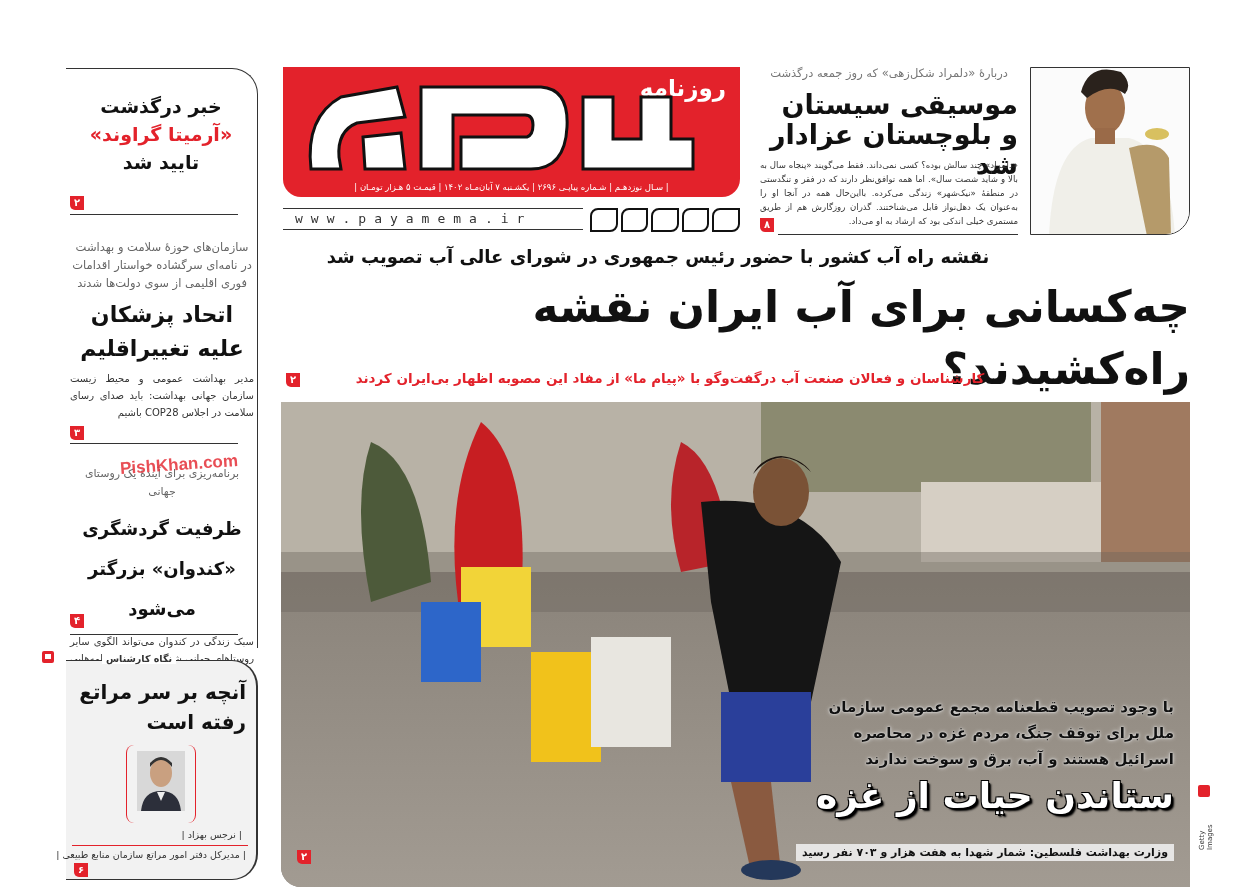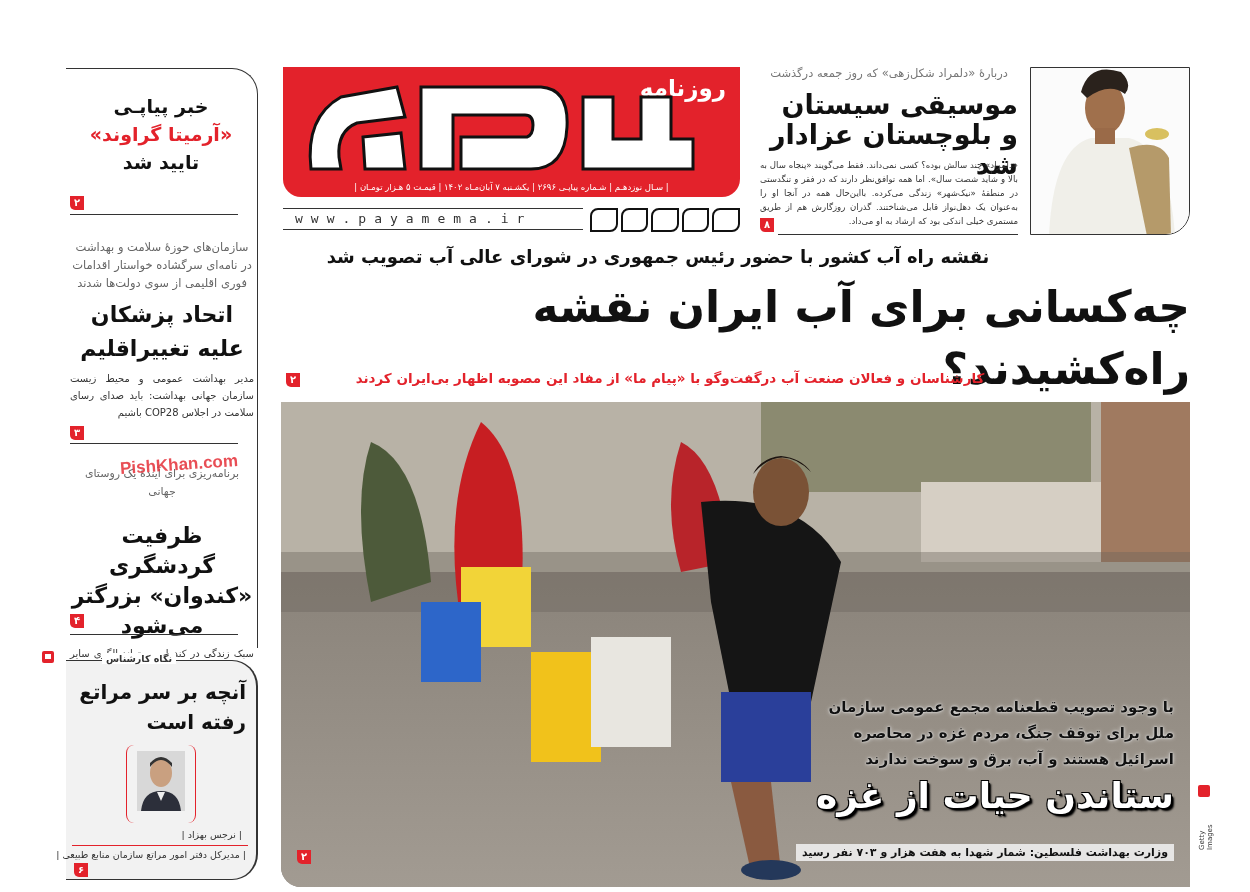--- a/index.html
+++ b/index.html
@@ -60,38 +60,38 @@
   .credit { position: absolute; left: 1198px; top: 810px; width: 14px; height: 40px; writing-mode: vertical-rl; transform: rotate(180deg); font-size: 7px; color: #333; direction: ltr; }
 
   .watermark { position: absolute; left: 120px; top: 455px; color: #e3222b; opacity: 0.8; font-family: "Liberation Sans", sans-serif; font-size: 17px; font-weight: bold; transform: rotate(-4deg); direction: ltr; }
 </style>
 </head>
 <body>
 
 <div class="left-col"></div>
 
 <div class="abs" style="left:70px;top:92px;width:182px;">
-  <div class="lc-title" style="font-size:19px;line-height:28px;">خبر پیاپـی</div>
+  <div class="lc-title" style="font-size:19px;line-height:28px;">خبر درگذشت</div>
   <div class="lc-title" style="font-size:19px;line-height:28px;color:#e3222b;">«آرمیتا گراوند»</div>
   <div class="lc-title" style="font-size:19px;line-height:28px;">تایید شد</div>
 </div>
 <div class="badge" style="left:70px;top:196px;">۲</div>
 <div class="hline" style="left:70px;top:214px;width:168px;"></div>
 
 <div class="abs" style="left:70px;top:238px;width:184px;">
   <div class="lc-sub">سازمان‌های حوزهٔ سلامت و بهداشت در نامه‌ای سرگشاده خواستار اقدامات فوری اقلیمی از سوی دولت‌ها شدند</div>
   <div class="lc-title" style="font-size:22px;line-height:34px;margin-top:6px;">اتحاد پزشکان علیه تغییراقلیم</div>
   <div class="lc-body" style="margin-top:4px;">مدیر بهداشت عمومی و محیط زیست سازمان جهانی بهداشت: باید صدای رسای سلامت در اجلاس COP28 باشیم</div>
 </div>
 <div class="badge" style="left:70px;top:426px;">۳</div>
 <div class="hline" style="left:70px;top:443px;width:168px;"></div>
 
 <div class="abs" style="left:70px;top:465px;width:184px;">
   <div class="lc-sub" style="font-size:11px;">برنامه‌ریزی برای آیندهٔ یک روستای جهانی</div>
-  <div class="lc-title" style="font-size:22px;line-height:30px;margin-top:20px;">ظرفیت گردشگری «کندوان» بزرگتر می‌شود</div>
+  <div class="lc-title" style="font-size:18px;line-height:40px;margin-top:8px;">ظرفیت گردشگری «کندوان» بزرگتر می‌شود</div>
   <div class="lc-body" style="margin-top:4px;">سبک زندگی در کندوان می‌تواند الگوی سایر روستاهای جهانی شود و با اجرای برنامه‌هایی برای میزبانی و ارتباطات جهانی این ظرفیت به‌طور ویژه برای برگزاری یک رویداد بین‌المللی مدنظر است</div>
 </div>
 <div class="badge" style="left:70px;top:614px;">۴</div>
 <div class="hline" style="left:70px;top:634px;width:168px;"></div>
 
 <div class="watermark">PishKhan.com</div>
 
 <div class="expert-box">
   <div class="abs" style="right:80px;top:-8px;background:#fff;padding:0 4px;font-size:9.5px;font-weight:bold;color:#333;">نگاه کارشناس</div>
   <div class="abs" style="right:200px;top:-12px;">

